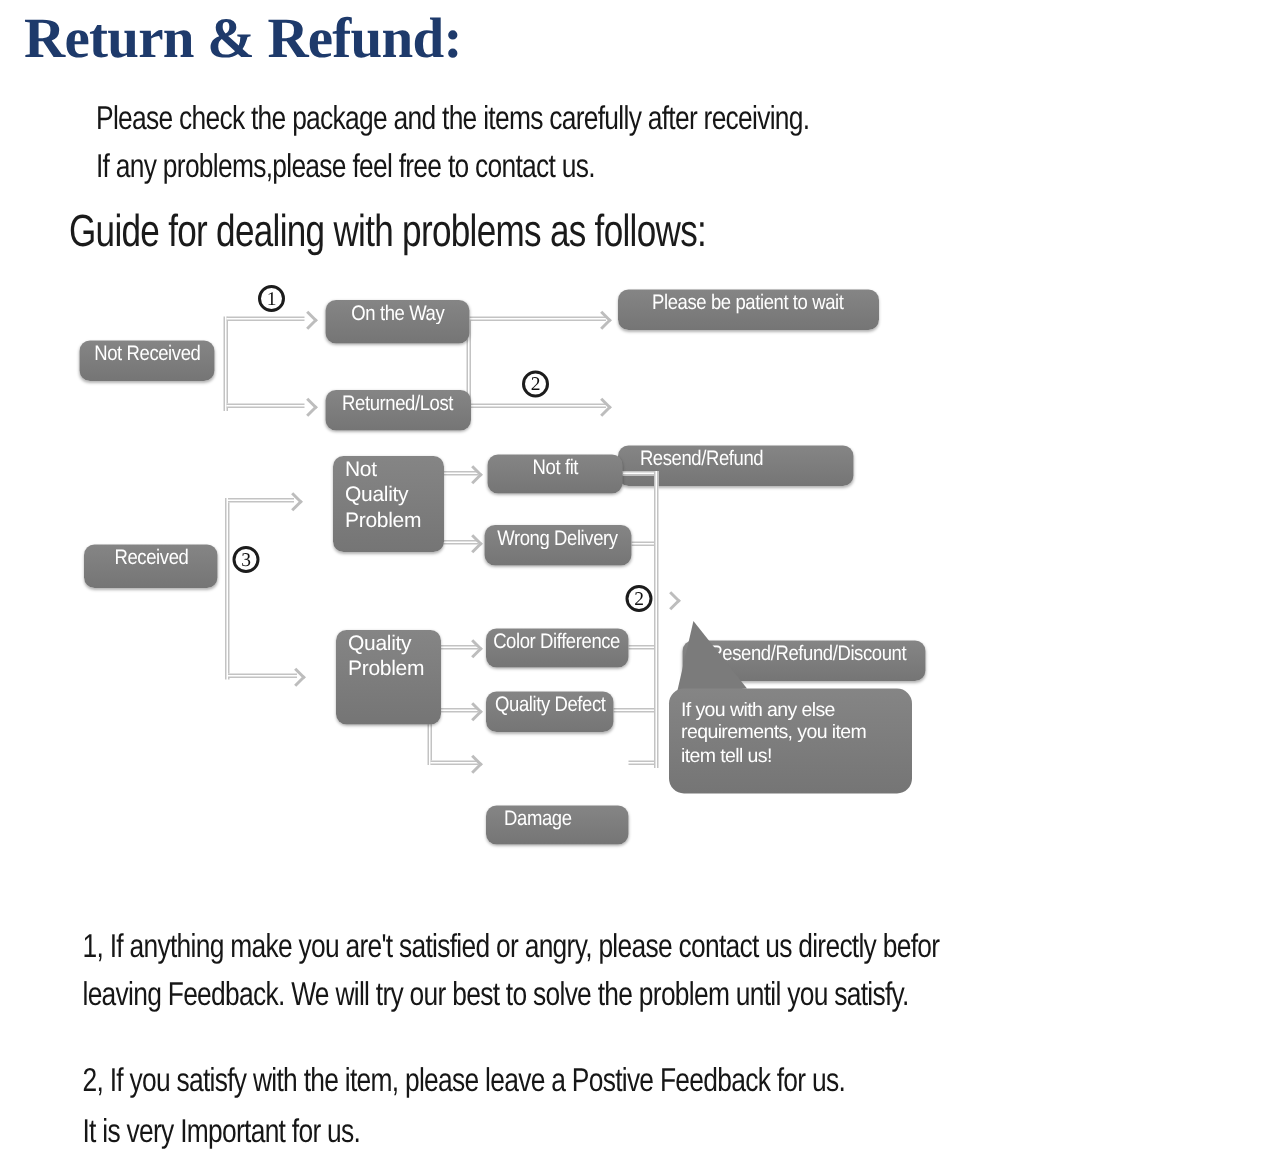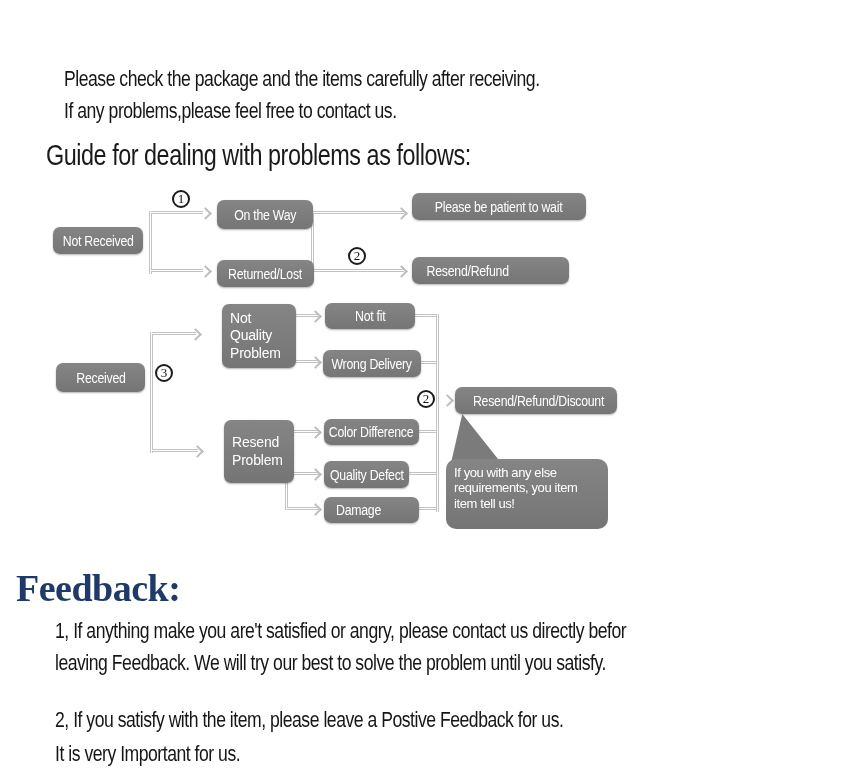--- a/index.html
+++ b/index.html
@@ -15,25 +15,25 @@
   .p22 {
     position:absolute; font-size:22px; color:#161616; letter-spacing:-0.6px;
     transform:scaleX(0.80); transform-origin:0 0; white-space:nowrap;
   }
   .h-guide {
     position:absolute; font-size:30px; color:#1a1a1a; letter-spacing:-0.6px;
     transform:scaleX(0.78); transform-origin:0 0; white-space:nowrap;
   }
   .box {
     position:absolute; background:linear-gradient(#858585,#757575); color:#ffffff;
-    border-radius:7px; display:flex; align-items:center; justify-content:center;
+    border-radius:7px; display:flex; align-items:flex-start; justify-content:center;
     font-size:14px; box-shadow:0 1px 2px rgba(0,0,0,0.30);
   }
   .box .bl { display:inline-block; transform:scaleX(0.88); white-space:nowrap; letter-spacing:-0.3px; }
-  .box.left { justify-content:flex-start; padding-left:9px; }
+  .box.left { justify-content:flex-start; padding-left:9px;margin-top:40px; }
   .box.wrap { justify-content:flex-start; padding-left:8px; line-height:1.22;margin-left:16px; }
   .box.wrap .bl { transform:none; white-space:normal; letter-spacing:-0.2px; }
   .lh { position:absolute; height:3px; background:#ffffff; border-top:1px solid #c3c3c3; border-bottom:1px solid #c3c3c3; }
   .lv { position:absolute; width:3px; background:#ffffff; border-left:1px solid #c3c3c3; border-right:1px solid #c3c3c3; }
   .chev {
     position:absolute; width:9px; height:9px; border-top:2px solid #bdbdbd;
     border-right:2px solid #bdbdbd; transform:rotate(45deg); z-index:2;
   }
   .circ {
     position:absolute; width:18px; height:18px; border:2px solid #1c1c1c; border-radius:50%;
@@ -47,20 +47,21 @@
     background:linear-gradient(#858585,#757575); color:#fff; border-radius:10px;
     padding:6px 8px; font-size:13px; letter-spacing:-0.4px; line-height:1.18;
   }
   .bubble div { white-space:nowrap; }
 </style>
 </head>
 <body>
 
 <div id="stage">
 
+  <div class="h-serif" style="left:16px; top:4px;">Return &amp; Refund:</div>
   <div class="p22" style="left:64px; top:66px;">Please check the package and the items carefully after receiving.</div>
   <div class="p22" style="left:64px; top:98px;">If any problems,please feel free to contact us.</div>
   <div class="h-guide" style="left:46px; top:138px;">Guide for dealing with problems as follows:</div>
 
   <div>
 
     <div class="lv" style="left:149px; top:211px; height:63px;"></div>
     <div class="lh" style="left:151px; top:211px; width:52px;"></div>
     <div class="chev" style="left:201px; top:209px;"></div>
     <div class="lh" style="left:151px; top:269px; width:52px;"></div>
@@ -125,21 +126,21 @@
     <div class="circ" style="left:417px; top:390px;">2</div>
     <div class="chev" style="left:443px; top:396px;"></div>
 
     <div class="box" style="left:56px; top:363px; width:89px; height:29px;">
       <span class="bl">Received</span>
     </div>
     <div class="box wrap" style="left:206px; top:304px; width:74px; height:64px;">
       <span class="bl">Not Quality Problem</span>
     </div>
     <div class="box wrap" style="left:208px; top:420px; width:70px; height:63px;">
-      <span class="bl">Resend Problem</span>
+      <span class="bl">Quality Problem</span>
     </div>
     <div class="box" style="left:325px; top:303px; width:90px; height:26px;">
       <span class="bl">Not fit</span>
     </div>
     <div class="box" style="left:323px; top:350px; width:98px; height:27px;">
       <span class="bl">Wrong Delivery</span>
     </div>
     <div class="box" style="left:324px; top:419px; width:95px; height:26px;">
       <span class="bl">Color Difference</span>
     </div>
@@ -154,19 +155,18 @@
     </div>
 
     <div class="tail"></div>
     <div class="bubble">
       <div>If you with any else</div>
       <div>requirements, you item</div>
       <div>item tell us!</div>
     </div>
   </div>
 
-  <div class="h-serif" style="left:16px; top:566px;">Feedback:</div>
   <div class="p22" style="left:55px; top:618px;">1, If anything make you are't satisfied or angry, please contact us directly befor</div>
   <div class="p22" style="left:55px; top:650px;">leaving Feedback. We will try our best to solve the problem until you satisfy.</div>
   <div class="p22" style="left:55px; top:707px;">2, If you satisfy with the item, please leave a Postive Feedback for us.</div>
   <div class="p22" style="left:55px; top:741px;">It is very Important for us.</div>
 
 </div>
 
 </body></html>

